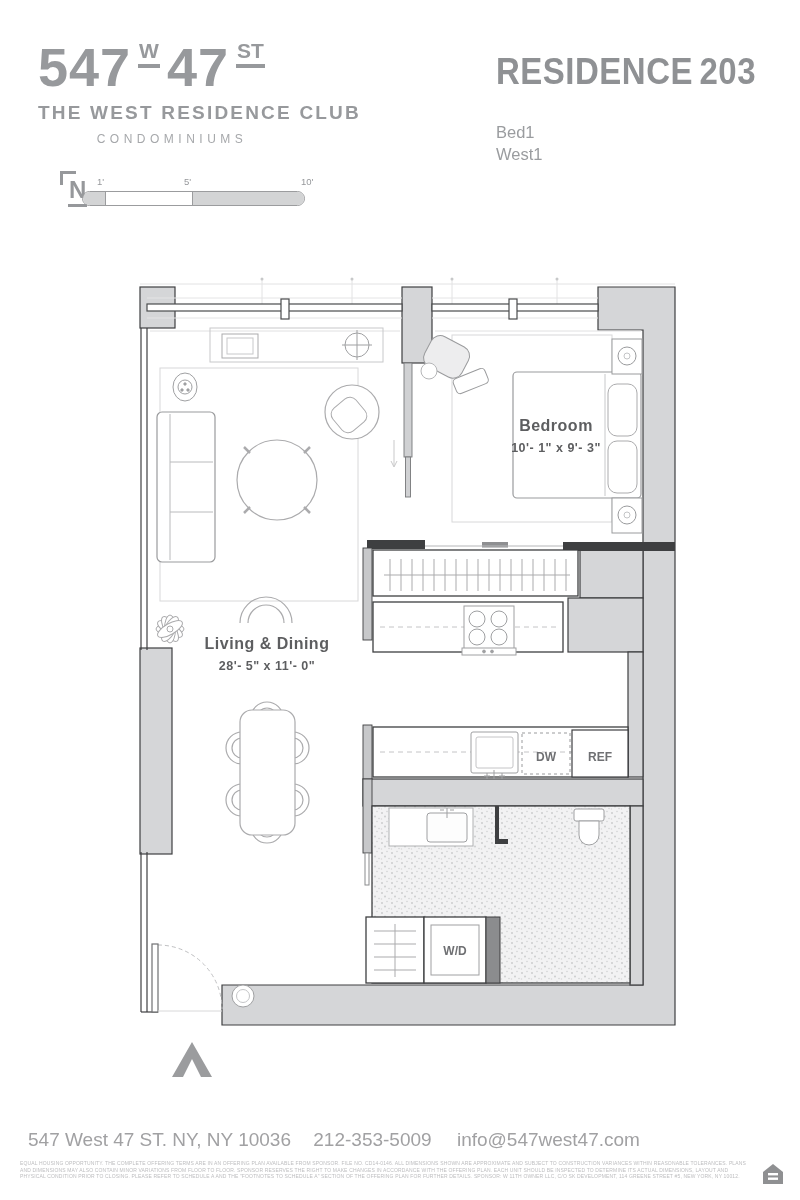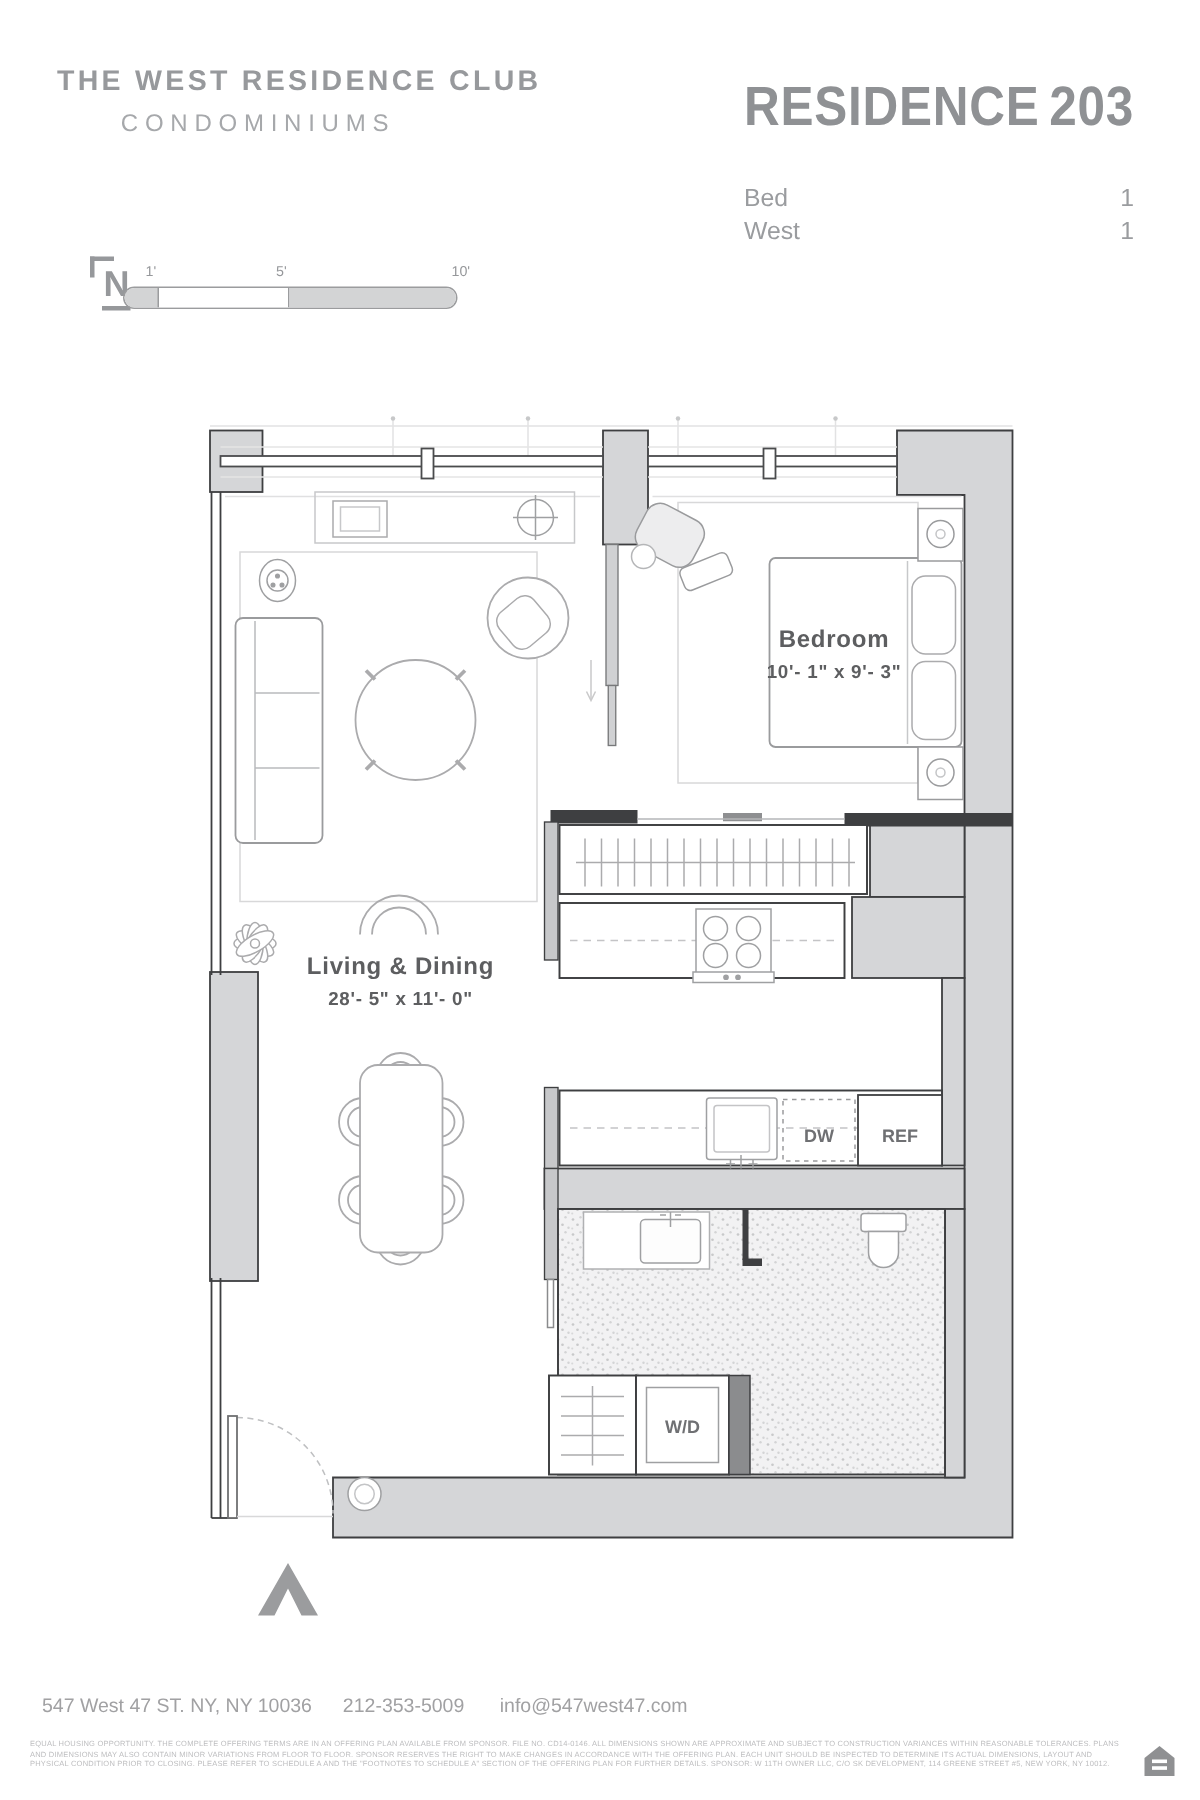--- a/index.html
+++ b/index.html
@@ -8,21 +8,21 @@
 
   
   .logo{position:absolute;left:38px;top:38px;width:268px;color:#97999c;}
   .logo-line1{white-space:nowrap;font-weight:bold;color:#97999c;}
   .logo .big{font-size:54px;letter-spacing:1px;font-weight:bold;line-height:58px;}
   .logo .small-block{display:inline-block;font-size:21px;font-weight:bold;
        vertical-align:top;margin:2px 7px 0 7px;line-height:22px;
        border-bottom:4px solid #97999c;padding:0 1px 2px 1px;}
   .logo-line2{font-size:19px;font-weight:bold;letter-spacing:2.2px;margin-top:6px;
        color:#97999c;white-space:nowrap;}
-  .logo-line3{font-size:16px;letter-spacing:4.5px;color:#a6a8ab;margin-top:8px;
+  .logo-line3{font-size:12px;letter-spacing:4.5px;color:#a6a8ab;margin-top:8px;
        text-align:center;}
 
   
   .north{position:absolute;left:60px;top:168px;width:36px;height:46px;}
   .north-bracket{position:absolute;left:0;top:3px;width:13px;height:11px;
        border-left:3px solid #96989b;border-top:3px solid #96989b;}
   .north-n{position:absolute;left:8px;top:10px;font-size:24px;font-weight:bold;
        color:#96989b;line-height:1;border-bottom:3px solid #96989b;padding:0 1px 2px 1px;}
   .scalebar{position:absolute;left:82px;top:191px;width:221px;height:13px;
        border:1.5px solid #9b9c9e;border-radius:8px;overflow:hidden;display:flex;}
@@ -31,40 +31,41 @@
   .scalebar .seg3{flex:1;background:#d3d4d5;}
   .scale-lab{position:absolute;top:176px;font-size:9.5px;color:#96989b;}
   .lab1{left:97px;} .lab5{left:184px;} .lab10{left:301px;}
 
   
   .res-title{position:absolute;left:496px;top:50px;width:260px;display:flex;
        justify-content:space-between;font-size:33px;font-weight:bold;
        color:#8f9194;letter-spacing:0.5px;transform:scaleY(1.12);transform-origin:top;}
   .specs{position:absolute;left:496px;top:122px;width:260px;font-size:16.5px;
        color:#9a9c9f;}
-  .specs .row{display:flex;justify-content:space-between;line-height:21.5px;gap:24px;}
+  .specs .row{display:flex;justify-content:flex-start;line-height:21.5px;}
 
   
   .plan-svg{position:absolute;left:0;top:0;}
   .room-label{font-family:"Liberation Sans",sans-serif;font-weight:bold;fill:#5d5e60;}
   .appl-label{font-family:"Liberation Sans",sans-serif;font-weight:bold;fill:#6f7073;}
 
   
-  .contact{position:absolute;left:28px;top:1129px;font-size:13px;color:#a1a1a3;
+  .contact{position:absolute;left:28px;top:1129px;font-size:19px;color:#a1a1a3;
        white-space:nowrap;}
   .contact .phone{margin-left:17px;}
   .contact .email{margin-left:20px;}
   .legal{position:absolute;left:20px;top:1160px;width:730px;font-size:5px;
        line-height:6.6px;color:#bdbdbf;letter-spacing:0.15px;text-transform:uppercase;}
   .eho{position:absolute;left:761px;top:1162px;}
 </style>
 </head>
 <body>
 
 <div class="logo">
+  <div class="logo-line1"><span class="big">547</span><span class="small-block">W</span><span class="big">47</span><span class="small-block">ST</span></div>
   <div class="logo-line2">THE WEST RESIDENCE CLUB</div>
   <div class="logo-line3">CONDOMINIUMS</div>
 </div>
 
 <div class="north">
   <div class="north-bracket"></div>
   <div class="north-n">N</div>
 </div>
 <span class="scale-lab lab1">1'</span>
 <span class="scale-lab lab5">5'</span>

